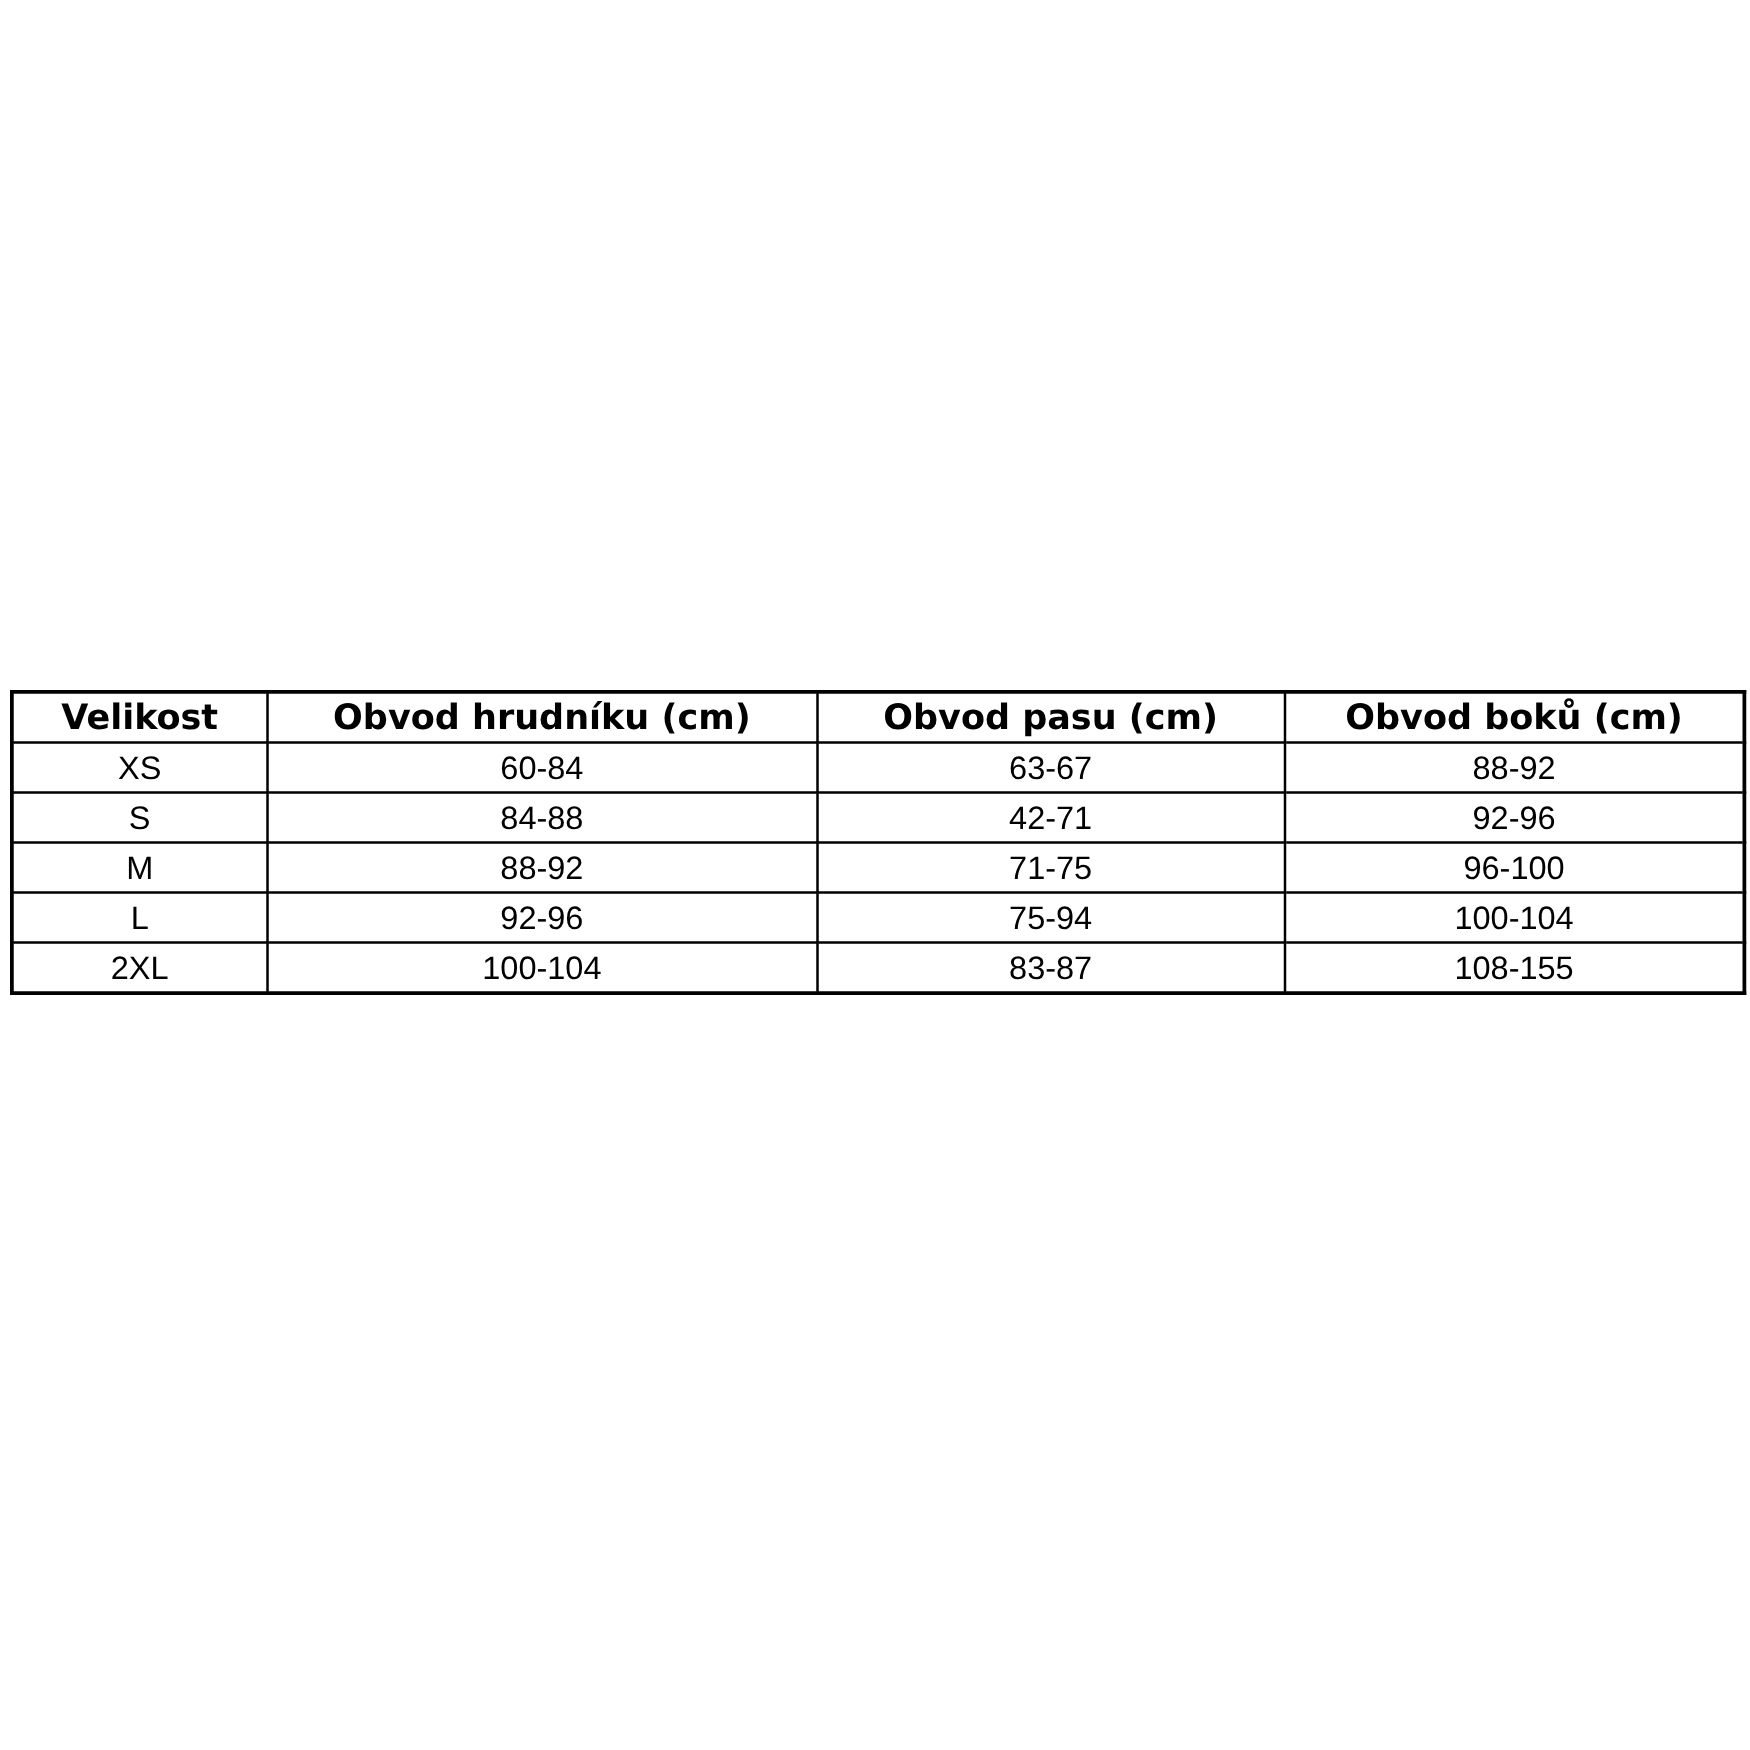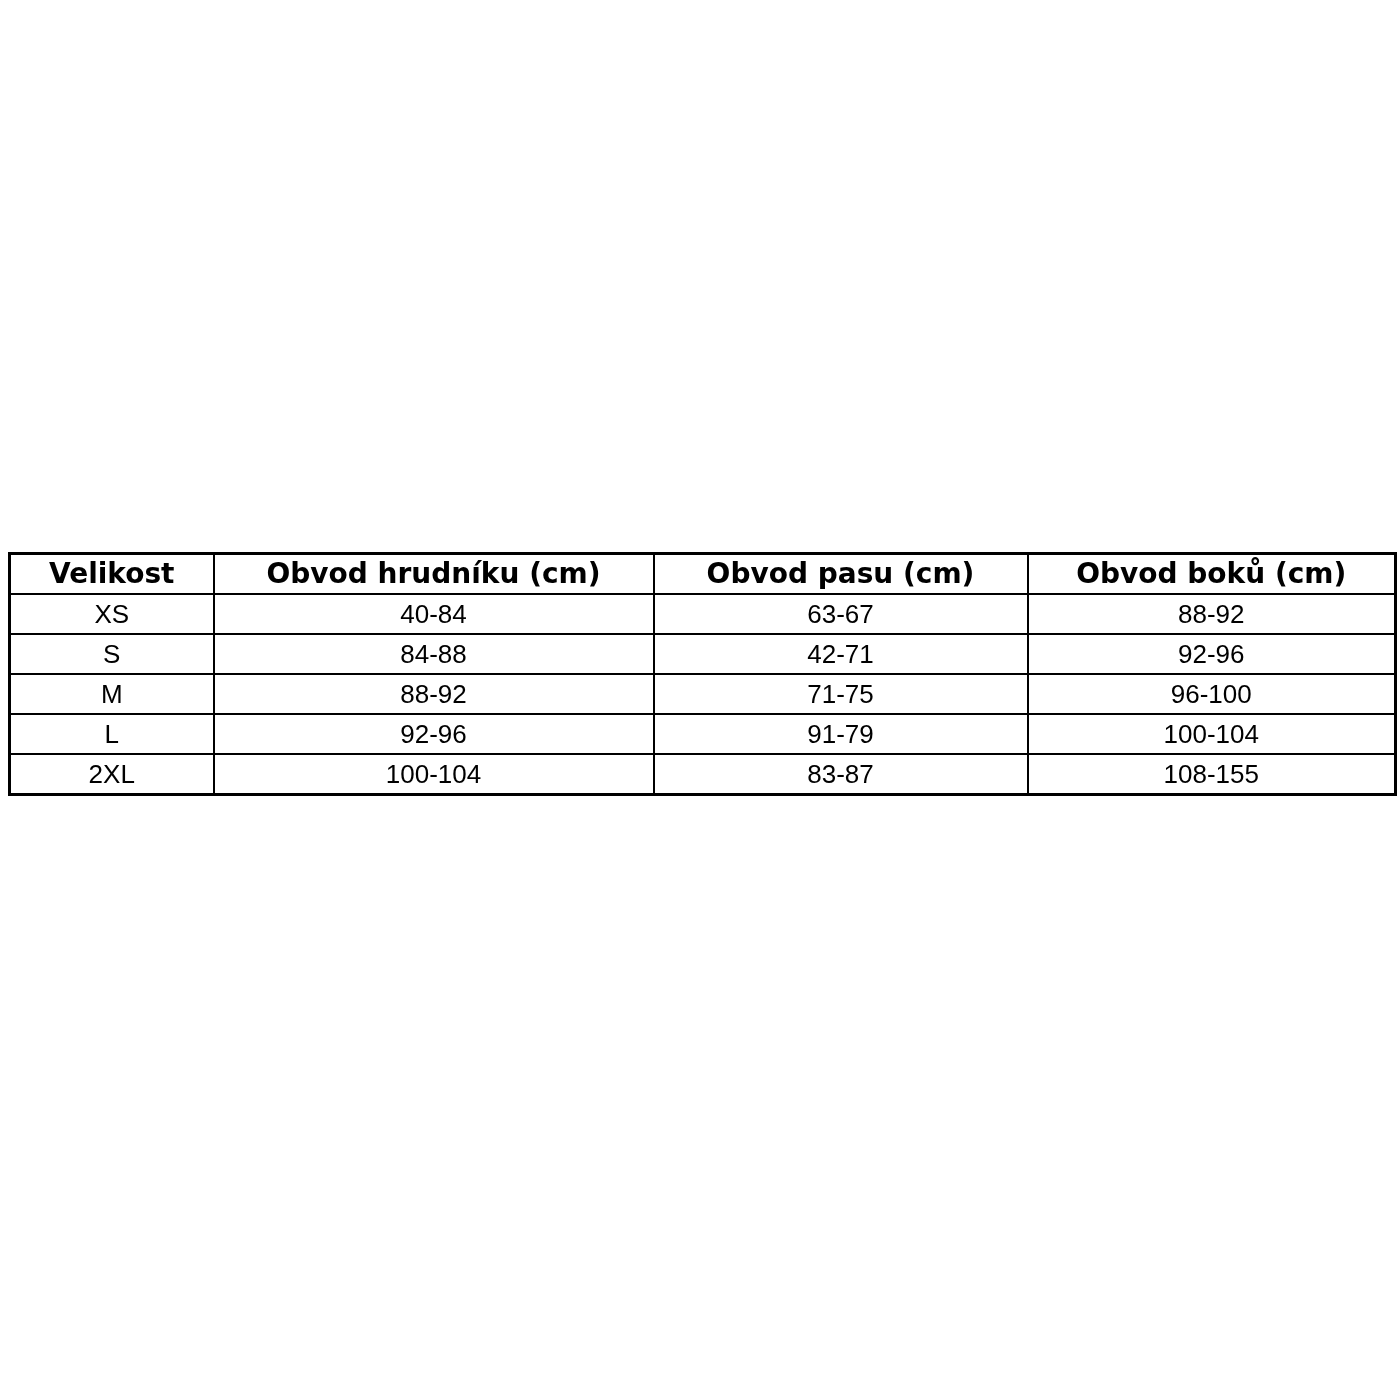--- a/index.html
+++ b/index.html
@@ -69,40 +69,40 @@
       <tr>
         <th>Velikost</th>
         <th>Obvod hrudníku (cm)</th>
         <th>Obvod pasu (cm)</th>
         <th>Obvod boků (cm)</th>
       </tr>
     </thead>
     <tbody>
       <tr>
         <td>XS</td>
-        <td>40-84</td>
+        <td>60-84</td>
         <td>63-67</td>
         <td>88-92</td>
       </tr>
       <tr>
         <td>S</td>
         <td>84-88</td>
         <td>42-71</td>
         <td>92-96</td>
       </tr>
       <tr>
         <td>M</td>
         <td>88-92</td>
         <td>71-75</td>
         <td>96-100</td>
       </tr>
       <tr>
         <td>L</td>
         <td>92-96</td>
-        <td>91-79</td>
+        <td>75-94</td>
         <td>100-104</td>
       </tr>
       <tr>
         <td>2XL</td>
         <td>100-104</td>
         <td>83-87</td>
         <td>108-155</td>
       </tr>
     </tbody>
   </table>

